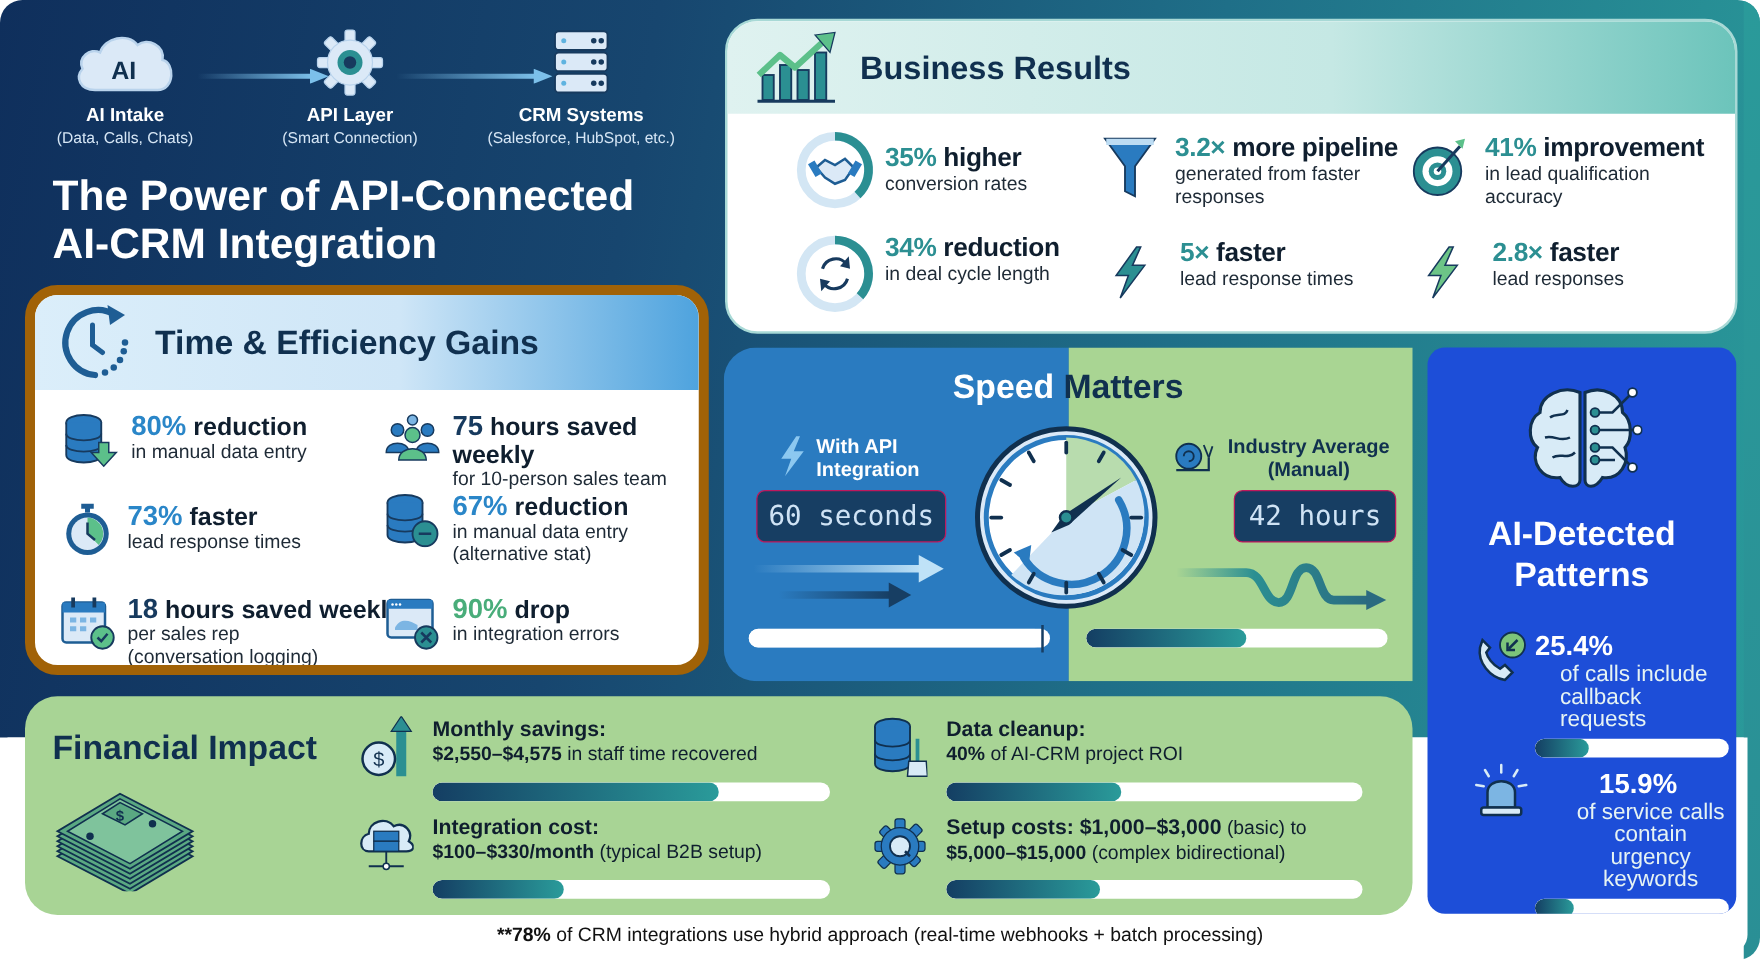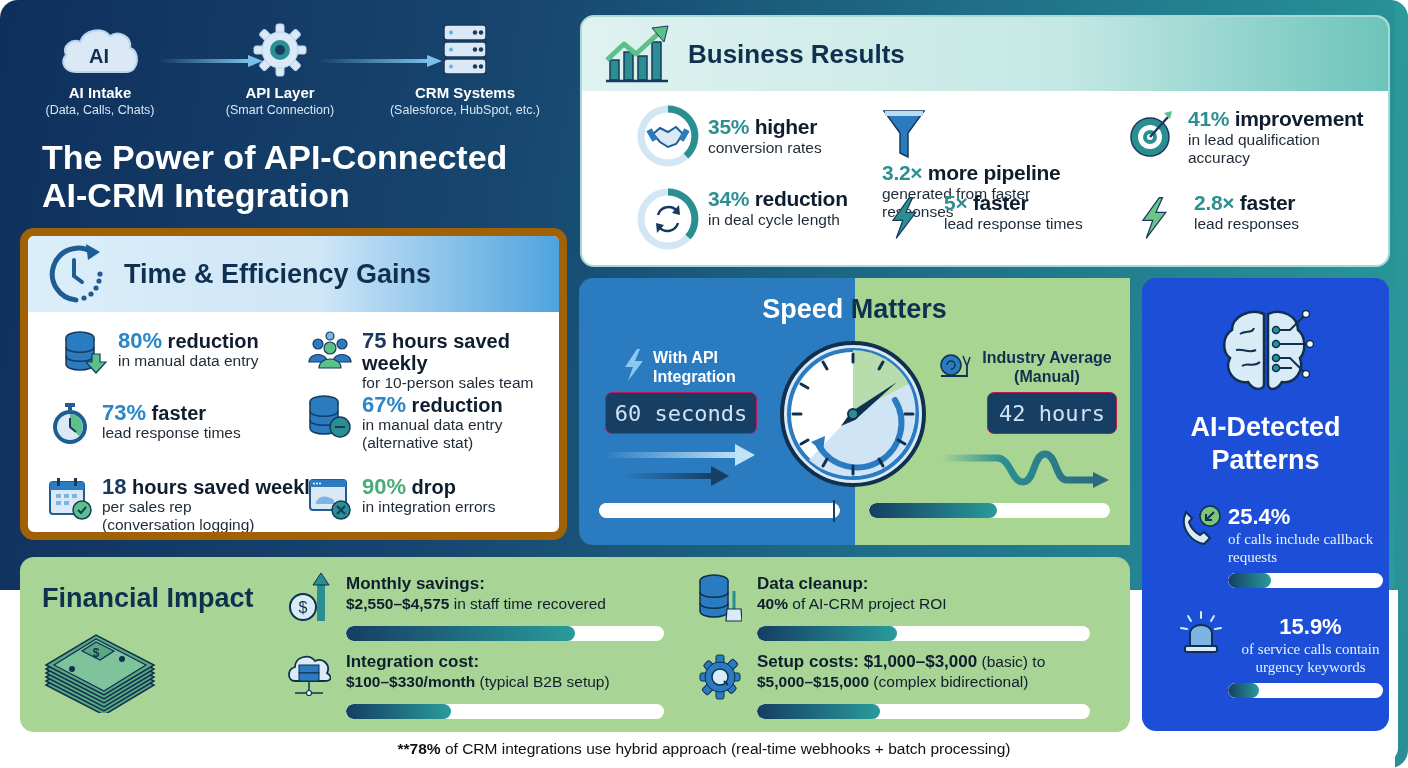--- a/index.html
+++ b/index.html
@@ -31,21 +31,21 @@
   .flow-node .n-title { font-weight: bold; font-size: 15px; margin-top: 4px; }
   .flow-node .n-sub { font-size: 12.5px; color: #d6e6f5; margin-top: 2px; }
   .flow-arrow { position: absolute; top: 35px; height: 12px; }
 
   .main-title {
     position: absolute; left: 42px; top: 138px; width: 520px;
     color: #ffffff; font-weight: bold; font-size: 34px; line-height: 38px;
   }
 
   
-  .card { position: absolute; border-radius: 14px; overflow: hidden; }
+  .card { position: absolute; border-radius: 26px; overflow: hidden; }
 
   
   .time-card { left: 20px; top: 228px; width: 547px; height: 312px; background: #ffffff; border: 8px solid #a16207; }
   .time-head {
     height: 76px; background: linear-gradient(90deg, #dbeefa 0%, #cfe6f7 55%, #4ea3de 100%);
     display: flex; align-items: center; padding-left: 18px;
   }
   .time-head .h-title { font-size: 27px; font-weight: bold; color: #10304f; margin-left: 14px; }
   .stat { position: absolute; display: flex; align-items: flex-start; }
   .stat .s-icon { width: 44px; height: 44px; margin-right: 10px; flex-shrink: 0; }
@@ -83,21 +83,21 @@
     color: #cfe3f5; font-family: "DejaVu Sans Mono", monospace; font-size: 22px; display: flex; align-items: center; justify-content: center;
   }
   .track { position: absolute; height: 15px; background: #ffffff; border-radius: 8px; overflow: hidden; }
   .fill { height: 100%; border-radius: 8px; background: linear-gradient(90deg, #143e63 0%, #2a9b9a 100%); }
 
   
   .ai-card { left: 1142px; top: 278px; width: 247px; height: 453px; background: #1d4ed8; border-radius: 14px; }
   .ai-title { position: absolute; top: 133px; width: 247px; text-align: center; color: #ffffff; font-weight: bold; font-size: 27px; line-height: 33px; }
   .ai-stat { position: absolute; left: 36px; width: 215px; }
   .ai-stat .a-num { color: #ffffff; font-weight: bold; font-size: 22px; margin-left: 50px; }
-  .ai-stat .a-desc { color: #e6f3f3; font-size: 15px; line-height: 18px; margin-left: 50px; font-family: Liberation Serif, serif; }
+  .ai-stat .a-desc { color: #e6f3f3; font-size: 18px; line-height: 18px; margin-left: 70px; }
   .ai-stat .track { position: relative; margin-left: 50px; margin-top: 7px; width: 155px; height: 15px; }
 
   
   .fin-card { left: 20px; top: 557px; width: 1110px; height: 175px; background: #a8d495; }
   .fin-title { position: absolute; left: 22px; top: 26px; font-size: 27px; font-weight: bold; color: #10304f; }
   .fstat { position: absolute; }
   .fstat .f-icon { position: absolute; left: 0; top: 0; width: 44px; height: 50px; }
   .fstat .f-text { position: absolute; left: 59px; top: 0; width: 400px; }
   .fstat .f-l1 { font-size: 17px; font-weight: bold; color: #0f1e2e; line-height: 21px; }
   .fstat .f-l2 { font-size: 15.5px; color: #0f1e2e; line-height: 20px; }
@@ -225,21 +225,21 @@
         <path d="M32 5 A27 27 0 0 1 50 52" fill="none" stroke="#2b8f92" stroke-width="7"></path>
         <path d="M17 30 L24 24 L32 28 L40 23 L47 30 L40 40 L32 43 L24 38 Z" fill="#dbe9f7" stroke="#1e5d94" stroke-width="2"></path>
         <rect x="13" y="25" width="6" height="12" fill="#2a7bc0" transform="rotate(-30 16 31)"></rect>
           <rect x="45" y="25" width="6" height="12" fill="#2a7bc0" transform="rotate(30 48 31)"></rect>
       </svg>
       <div>
         <div class="b-line1"><span class="c-teal">35%</span> <span>higher</span></div>
         <div class="b-line2">conversion rates</div>
       </div>
     </div>
-    <div class="bstat" style="left:300px;top:90px;flex-direction:column;">
+    <div class="bstat" style="left:300px;top:90px;">
       <svg class="b-icon small" viewBox="0 0 44 54">
         <path d="M2 4 L42 4 L26 26 L26 50 L18 46 L18 26 Z" fill="#2a7bc0" stroke="#173a5e" stroke-width="1.5"></path>
         <rect x="3" y="4" width="38" height="5" fill="#bcdcf3"></rect>
       </svg>
       <div>
         <div class="b-line1"><span class="c-teal">3.2×</span> <span>more pipeline</span></div>
         <div class="b-line2">generated from faster</div>
         <div class="b-line2">responses</div>
       </div>
     </div>
@@ -303,21 +303,21 @@
             <circle cx="38" cy="56" r="2.6"></circle>
             <circle cx="45" cy="52" r="2.6"></circle>
             <circle cx="50" cy="46" r="2.6"></circle>
             <circle cx="53" cy="39" r="2.6"></circle>
             <circle cx="54" cy="32" r="2.6"></circle>
           </g>
       </svg>
       <div class="h-title">Time &amp; Efficiency Gains</div>
     </div>
 
-    <div class="stat" style="left:36px;top:94px;">
+    <div class="stat" style="left:23px;top:94px;">
       <svg class="s-icon" viewBox="0 0 44 44">
         <g fill="#2a7bc0" stroke="#173a5e" stroke-width="1.5">
             <ellipse cx="16" cy="8" rx="14" ry="6"></ellipse>
             <path d="M2 8 V34 C2 42 30 42 30 34 V8"></path>
           </g>
         <path d="M2 17 C2 24 30 24 30 17 M2 26 C2 33 30 33 30 26" fill="none" stroke="#173a5e" stroke-width="1.5"></path>
         <polygon points="28,24 36,24 36,32 42,32 32,43 22,32 28,32" fill="#5cc08a" stroke="#173a5e" stroke-width="1.2"></polygon>
       </svg>
       <div>
         <div class="s-line1"><span class="s-num c-blue">80%</span> <span>reduction</span></div>

